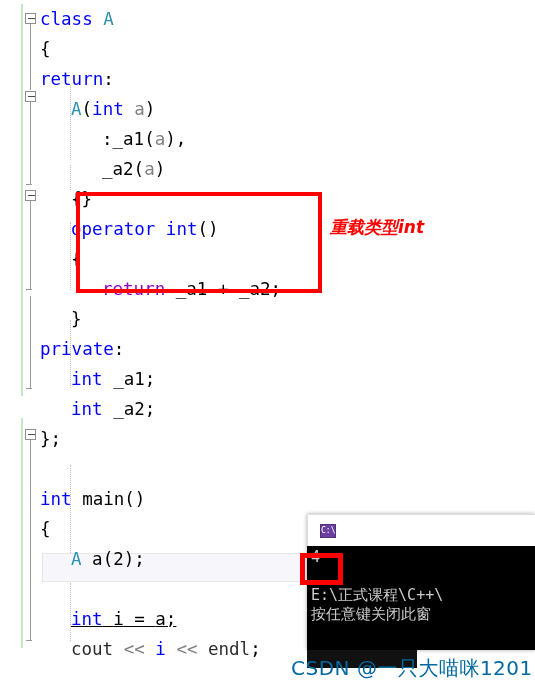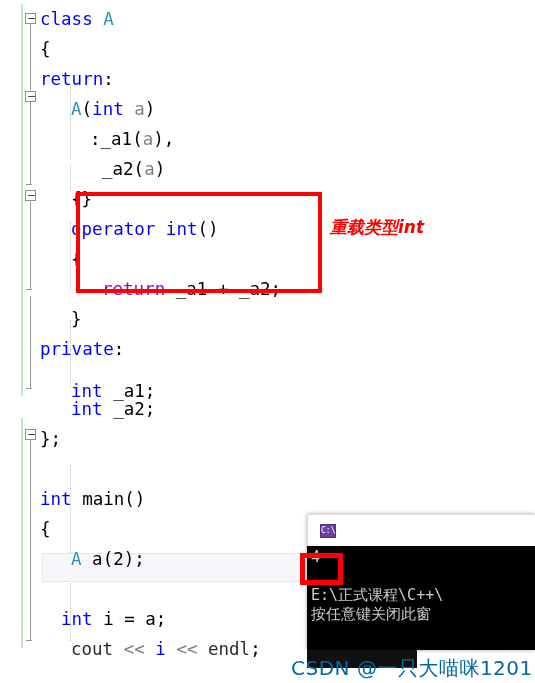--- a/index.html
+++ b/index.html
@@ -182,37 +182,37 @@
   <div class="indent-guide" style="left:70px;top:465px;height:88px;"></div>
   <div class="indent-guide" style="left:70px;top:583px;height:58px;"></div>
 
   <div class="cur-line"></div>
 
   <div id="code-lines">
       <div class="line" style="top: 4px; left: 40px;"><span class="kw">class </span><span class="type">A</span></div>
       <div class="line" style="top: 34px; left: 40px;"><span class="punct">{</span></div>
       <div class="line" style="top: 64px; left: 40px;"><span class="kw">return</span><span class="punct">:</span></div>
       <div class="line" style="top: 94px; left: 71px; text-align: center;"><span class="type">A</span><span class="punct">(</span><span class="kw">int</span><span class="param"> a</span><span class="punct">)</span></div>
-      <div class="line" style="top: 124px; left: 90px;"><span class="ident">:_a1</span><span class="punct">(</span><span class="param">a</span><span class="punct">),</span></div>
+      <div class="line" style="top: 124px; left: 102px;"><span class="ident">:_a1</span><span class="punct">(</span><span class="param">a</span><span class="punct">),</span></div>
       <div class="line" style="top: 154px; left: 102px;"><span class="ident">_a2</span><span class="punct">(</span><span class="param">a</span><span class="punct">)</span></div>
       <div class="line" style="top: 184px; left: 71px;"><span class="punct">{}</span></div>
       <div class="line" style="top: 214px; left: 71px;"><span class="kw">operator</span><span class="punct"> </span><span class="kw">int</span><span class="punct">()</span></div>
       <div class="line" style="top: 244px; left: 71px;"><span class="punct">{</span></div>
       <div class="line" style="top: 274px; left: 102px;"><span class="flow">return</span><span class="ident"> _a1 + _a2;</span></div>
       <div class="line" style="top: 304px; left: 71px;"><span class="punct">}</span></div>
       <div class="line" style="top: 334px; left: 40px;"><span class="kw">private</span><span class="punct">:</span></div>
-      <div class="line" style="top: 376px; left: 71px;"><span class="kw">int</span><span class="ident"> _a1;</span></div>
+      <div class="line" style="top: 364px; left: 71px;"><span class="kw">int</span><span class="ident"> _a1;</span></div>
       <div class="line" style="top: 394px; left: 71px;"><span class="kw">int</span><span class="ident"> _a2;</span></div>
       <div class="line" style="top: 424px; left: 40px;"><span class="punct">};</span></div>
       <div class="line" style="top: 454px; left: 40px;"></div>
       <div class="line" style="top: 484px; left: 40px;"><span class="kw">int</span><span class="punct"> </span><span class="ident">main</span><span class="punct">()</span></div>
       <div class="line" style="top: 514px; left: 40px;"><span class="punct">{</span></div>
       <div class="line" style="top: 544px; left: 71px;"><span class="type">A</span><span class="ident"> a</span><span class="punct">(</span><span class="num">2</span><span class="punct">);</span></div>
       <div class="line" style="top: 574px; left: 40px;"></div>
-      <div class="line" style="top: 604px; left: 61px;"><span class="kw">int</span><span class="punct"> </span><span class="ident">i</span><span class="punct"> = </span><span class="ident">a</span><span class="punct">;</span></div>
+      <div class="line" style="top: 604px; left: 71px; text-decoration: underline;"><span class="kw">int</span><span class="punct"> </span><span class="ident">i</span><span class="punct"> = </span><span class="ident">a</span><span class="punct">;</span></div>
       <div class="line" style="top: 634px; left: 71px;"><span class="stream">cout</span><span class="op"> &lt;&lt; </span><span class="kw">i</span><span class="op"> &lt;&lt; </span><span class="stream">endl</span><span class="punct">;</span></div>
       <div class="line" style="top: 664px; left: 40px;"></div>
     </div>
 
   <div class="red-box" id="box-operator"></div>
 
   <div class="annotation">重载类型int</div>
 
 </div>
 

